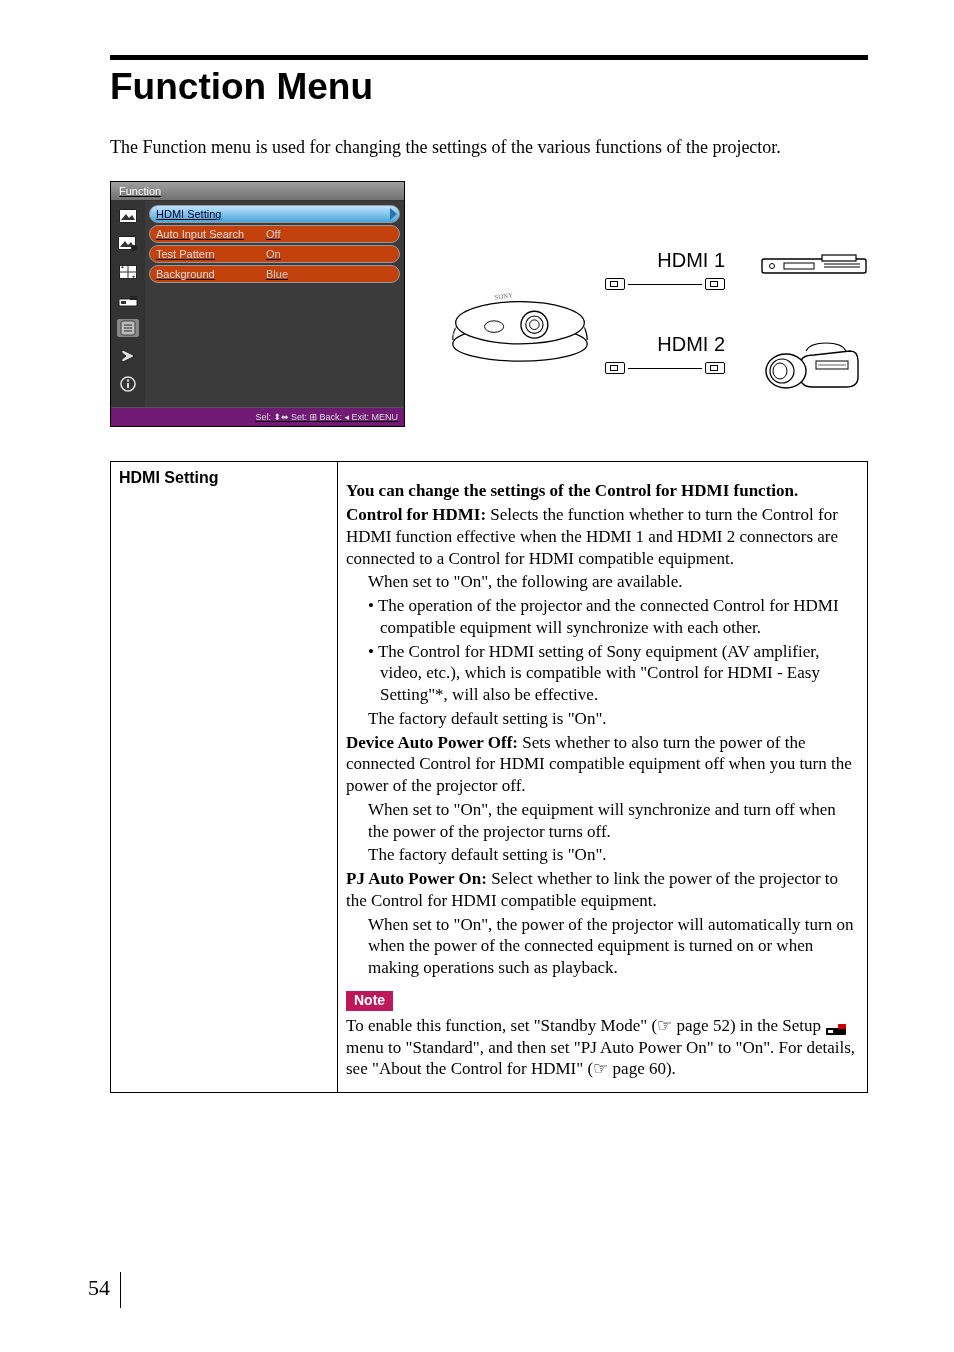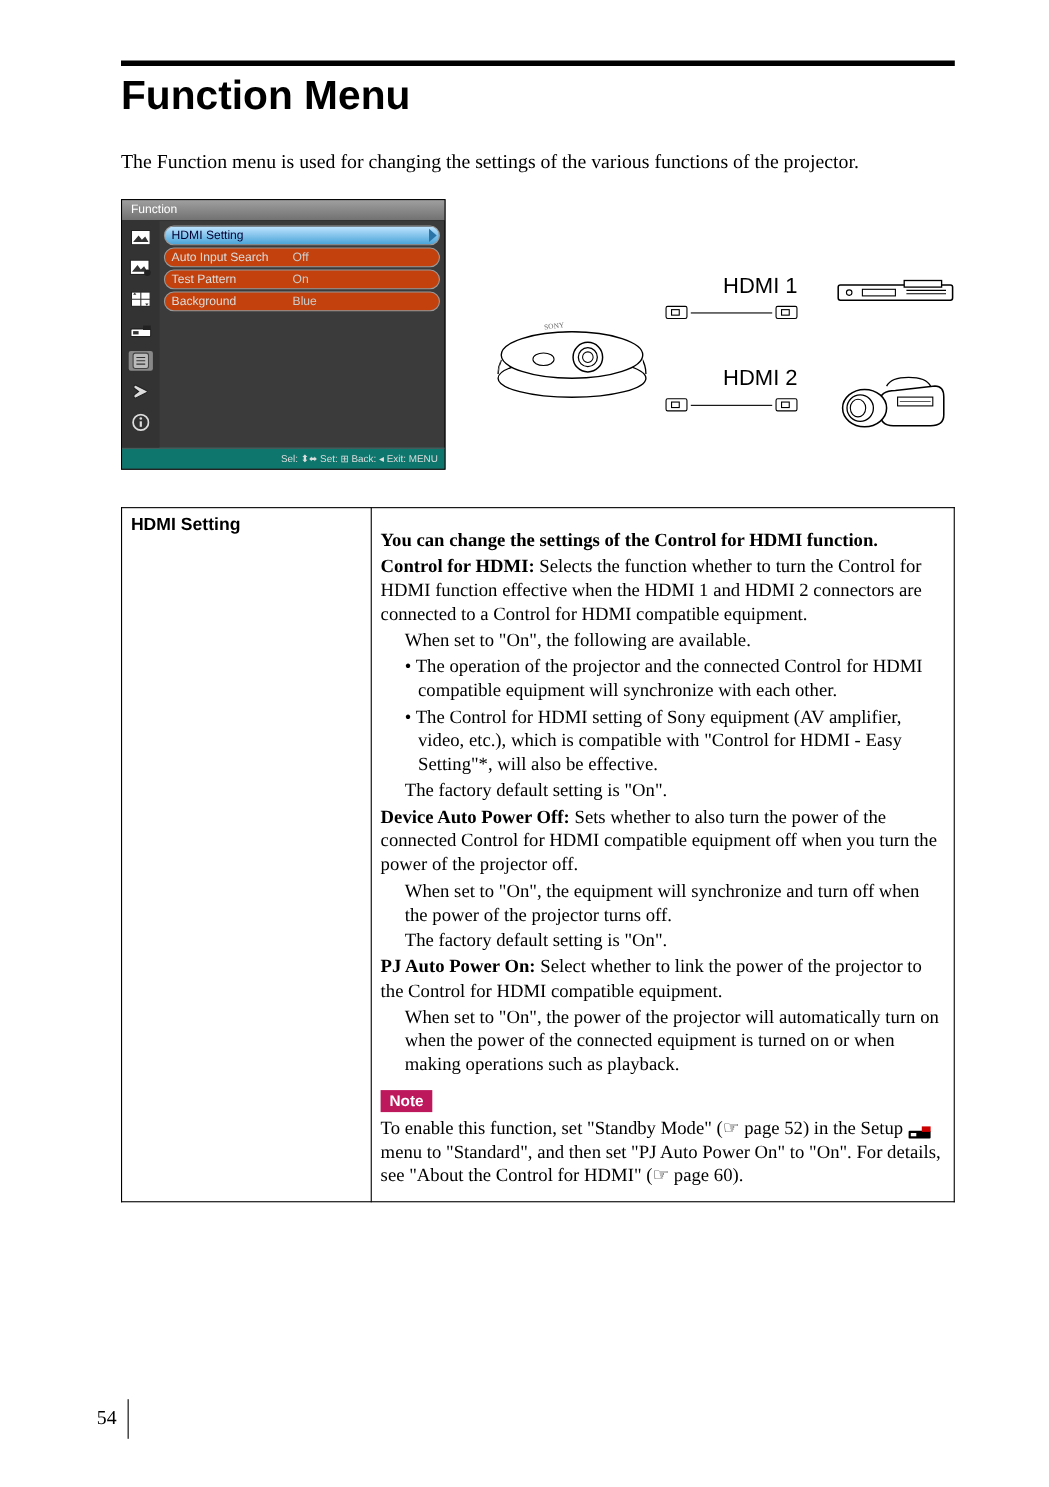--- a/index.html
+++ b/index.html
@@ -30,20 +30,21 @@
   .intro {
     font-size: 18px;
     line-height: 1.3;
     margin: 0 0 22px 0;
   }
   .figures-row {
     display: flex;
     align-items: flex-start;
     gap: 40px;
     margin-bottom: 34px;
+    text-decoration: underline;
   }
   
   .menu-screen {
     width: 298px;
     border: 1px solid #000;
     background: #3b3b3b;
     font-family: Arial, Helvetica, sans-serif;
     font-size: 11px;
     color: #ddd;
     position: relative;
@@ -102,21 +103,21 @@
   .menu-row.sel::after {
     content: "";
     position: absolute;
     right: 2px; top: 2px;
     width: 0; height: 0;
     border-top: 6px solid transparent;
     border-bottom: 6px solid transparent;
     border-left: 7px solid #2a74a8;
   }
   .menu-footer {
-    background: #0f766e;
+    background: #701a75;
     color: #ddd;
     font-size: 9px;
     text-align: right;
     padding: 4px 6px;
     border-top: 1px solid #555;
   }
   
   .hdmi-fig {
     position: relative;
     width: 430px;
@@ -197,21 +198,21 @@
     margin-bottom: 4px;
   }
   .setup-icon {
     display:inline-block; vertical-align:middle;
     width:22px; height:14px; position:relative;
   }
   .page-num {
     position: absolute;
     left: 88px;
     bottom: 44px;
-    font-size: 18px;
+    font-size: 22px;
     margin-top: 32px;
   }
   .page-num::after {
     content: "";
     display: inline-block;
     vertical-align: middle;
     border-left: 1px solid #000;
     height: 36px;
     margin-left: 10px;
   }

